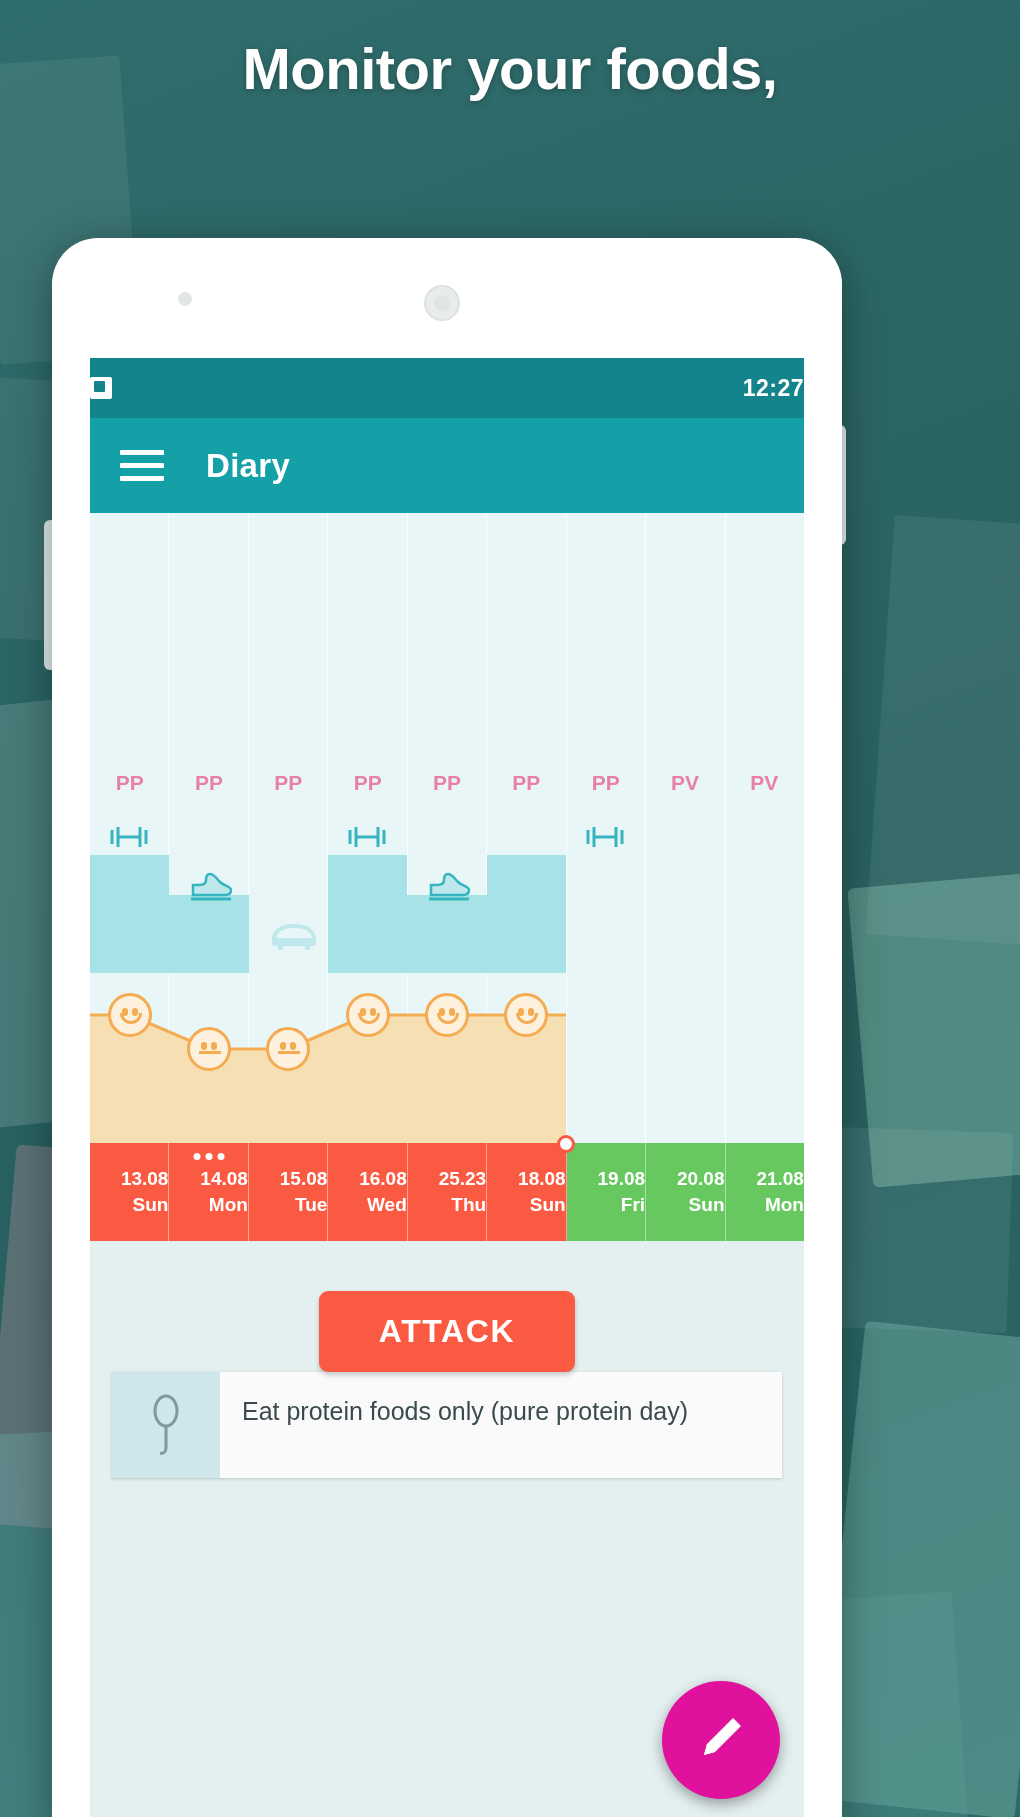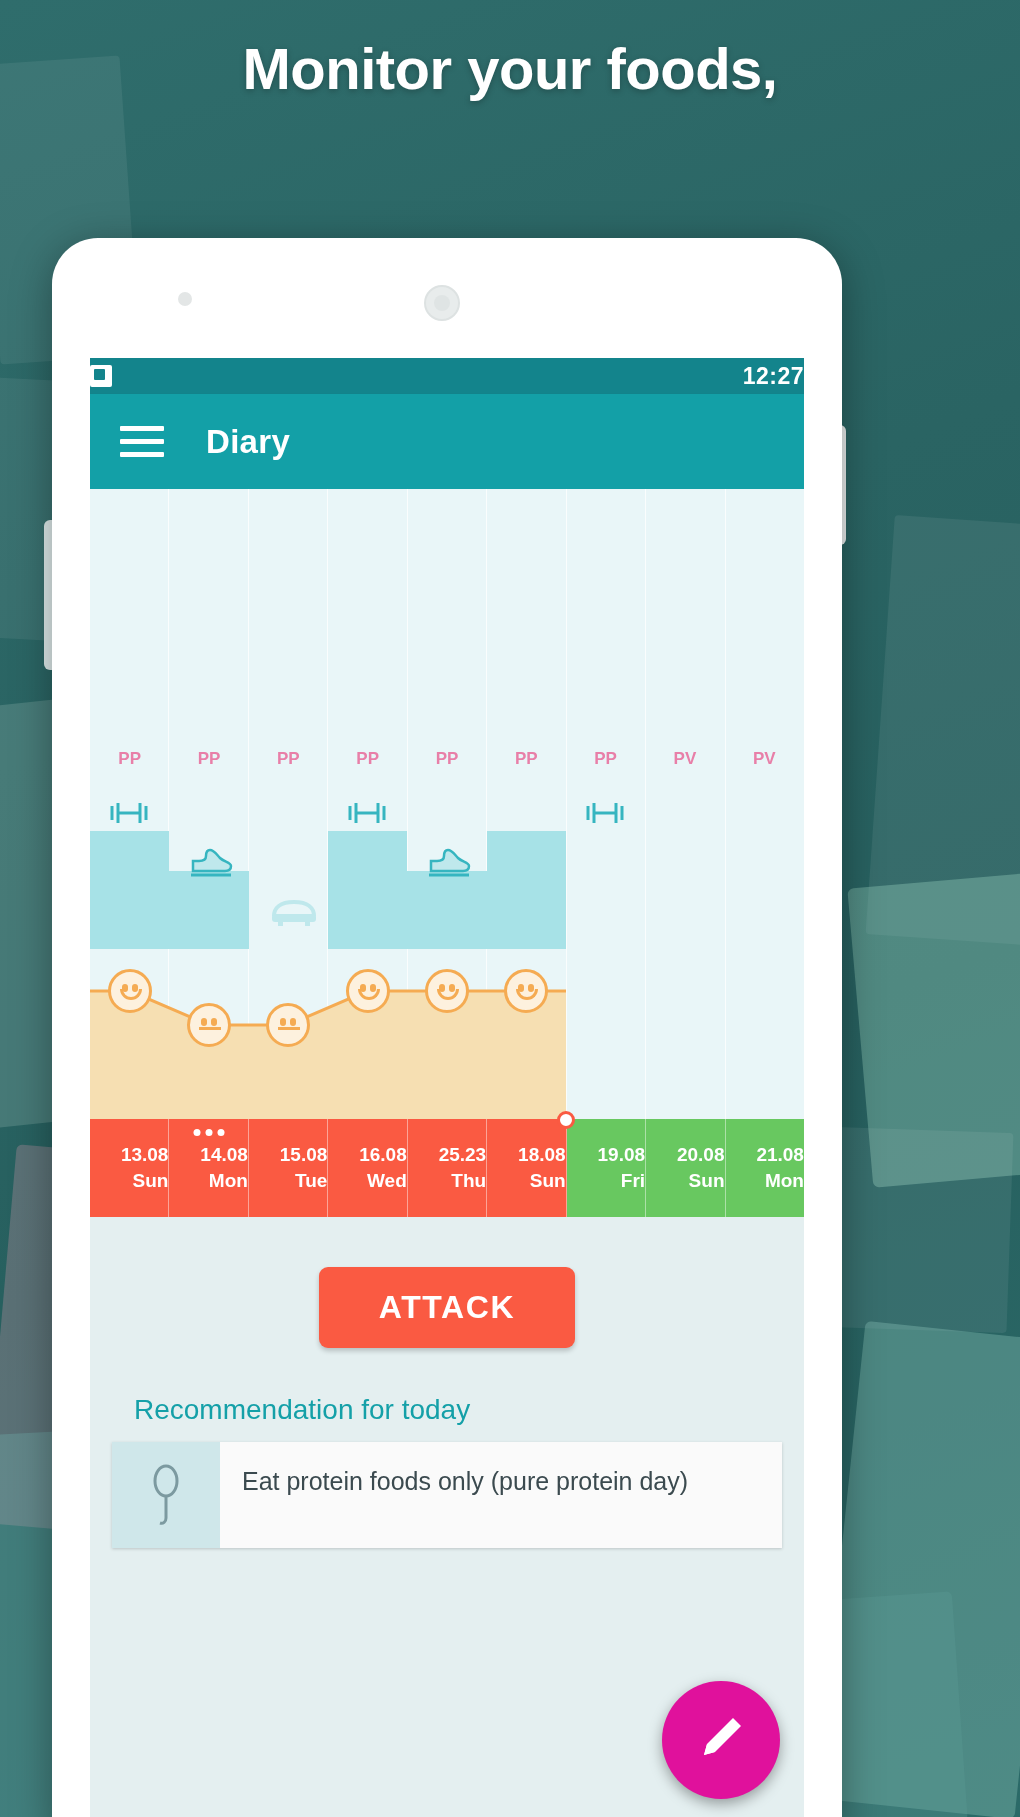--- a/index.html
+++ b/index.html
@@ -83,21 +83,21 @@
   #screen {
     position: absolute;
     left: 90px; top: 358px;
     width: 714px; height: 1459px;
     background: #e4eff0;
     overflow: hidden;
     z-index: 7;
   }
   
   #statusbar {
-    height: 36px; background: #13848c;
+    height: 60px; background: #13848c;
     display:flex; align-items:center; justify-content:space-between;
     padding: 0 0;
   }
   #status-icon {
     width: 22px; height: 22px; background:#fff; border-radius:2px;
     position: relative;
   }
   #status-icon::after{
     content:''; position:absolute; left:4px; top:4px;
     width:11px;height:11px;background:#13848c;border-radius:1px;
@@ -156,21 +156,21 @@
     position:absolute; left:5.5%; top:15px; width: 61.5%; height: 3px;
     background: #e24b7e; z-index: 3;
   }
   
   #phaserow {
     position:absolute; left:0; top: 240px; width:100%; height: 60px;
     display:flex; z-index: 3;
   }
   #phaserow > div {
     flex:1; display:flex; align-items:center; justify-content:center;
-    font-size: 17px; font-weight:700; color:#e87fa8;
+    font-size: 21px; font-weight:700; color:#e87fa8;
   }
   
   #actband {
     position: absolute; left: 0; top: 300px; width: 100%; height: 160px; z-index: 2;
   }
   .actbar {
     position:absolute; bottom: 0;
     background: #a7e2e7;
   }
   .acticon {
@@ -474,21 +474,20 @@
       </div>
     </div>
     <div id="todaydot" style="left:66.666%; top:631px;"></div>
   </div>
 
   <div id="lower">
     <div id="attack-wrap">
       <button id="attack-btn">ATTACK</button>
     </div>
 
-    <div id="rec-title">Recommendation for today</div>
 
     <div id="rec-card">
       <div id="rec-icon-box">
         <svg width="40" height="62" viewBox="0 0 40 62">
           <ellipse cx="20" cy="17" rx="11" ry="15" fill="none" stroke="#7c9aa0" stroke-width="3"></ellipse>
           <path d="M20 32v22c0 4-3 6-6 5" fill="none" stroke="#7c9aa0" stroke-width="3"></path>
         </svg>
       </div>
       <div id="rec-text">Eat protein foods only (pure protein day)</div>
     </div>

